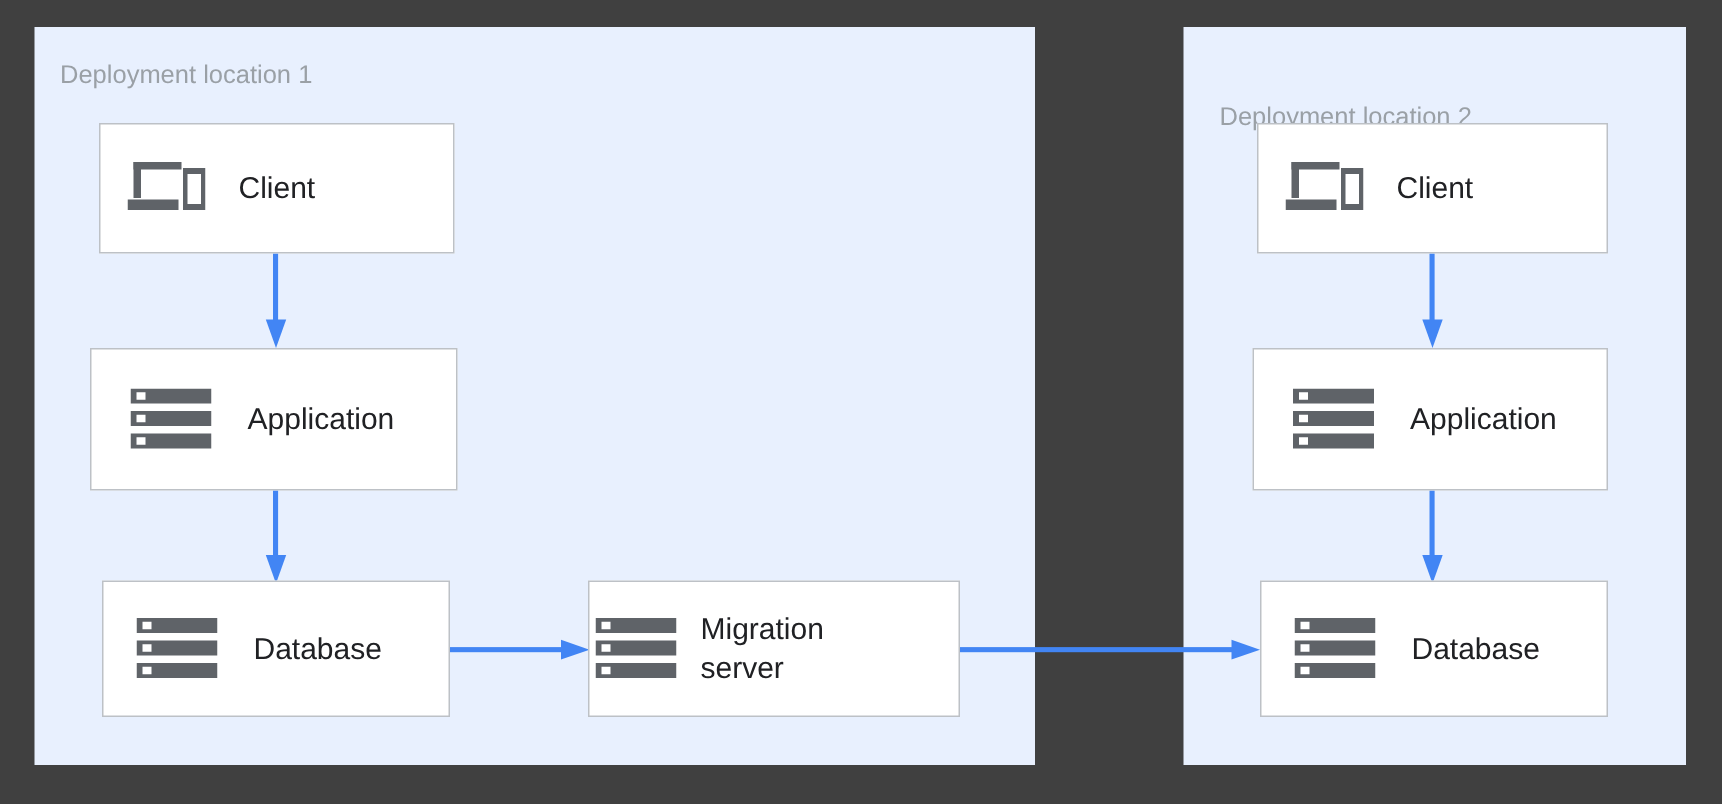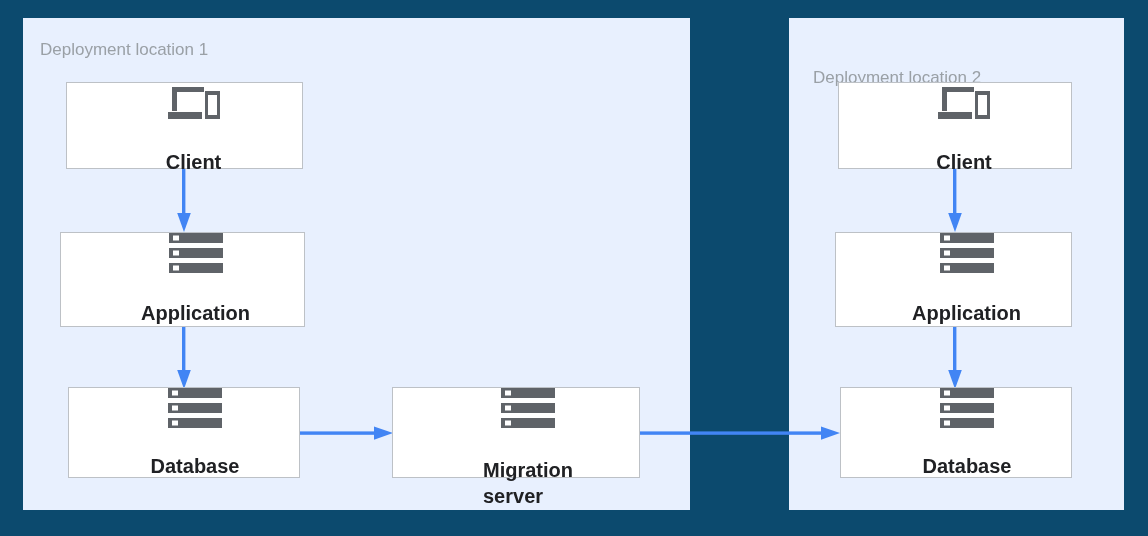--- a/index.html
+++ b/index.html
@@ -7,45 +7,44 @@
     padding: 0;
     background: #ffffff;
   }
   body {
     font-family: "Liberation Sans", sans-serif;
   }
   #diagram {
     position: relative;
     width: 1148px;
     height: 536px;
-    background: #0c4a6e;
+    background: #404040;
     overflow: hidden;
   }
   .region {
     position: absolute;
     background: #E8F0FE;
   }
   .region-label {
     position: absolute;
     color: #9AA0A6;
     font-size: 17px;
     line-height: 20px;
     white-space: nowrap;
     font-family: "Liberation Sans", sans-serif;
   }
   .node {
     position: absolute;
     background: #ffffff;
     border: 1px solid #BDC1C6;
     box-sizing: border-box;
     display: flex;
-    flex-direction: column;
+    flex-direction: row;
     align-items: center;
-    justify-content: space-between;
-    font-weight: bold;
+    justify-content: flex-start;
   }
   .node .icon {
     flex: 0 0 auto;
     display: flex;
     align-items: center;
     justify-content: center;
   }
   .node .node-label {
     flex: 0 0 auto;
     color: #202124;
@@ -127,21 +126,21 @@
     <span class="node-label">Database</span>
   </div>
 
   <div class="arrow-h" style="left:300px; top:424px;">
     <svg width="94" height="20" viewBox="0 0 94 20">
       <rect x="0" y="7.4" width="76" height="3.4" fill="#4285F4"></rect>
       <polygon points="74,2.5 74,15.7 93,9.1" fill="#4285F4"></polygon>
     </svg>
   </div>
 
-  <div class="node" style="left:392px; top:387px; width:248px; height:91px; padding-left:24px; gap:28px;">
+  <div class="node" style="left:392px; top:387px; width:248px; height:91px; padding-left:4px; gap:16px;">
     <span class="icon">
       <svg width="54" height="41" viewBox="0 0 54 41" aria-hidden="true">
         <rect x="0" y="0" width="54" height="10" fill="#5F6368"></rect>
         <rect x="4" y="2.5" width="6" height="5" fill="#ffffff"></rect>
         <rect x="0" y="15" width="54" height="10" fill="#5F6368"></rect>
         <rect x="4" y="17.5" width="6" height="5" fill="#ffffff"></rect>
         <rect x="0" y="30" width="54" height="10" fill="#5F6368"></rect>
         <rect x="4" y="32.5" width="6" height="5" fill="#ffffff"></rect>
       </svg>
     </span>

